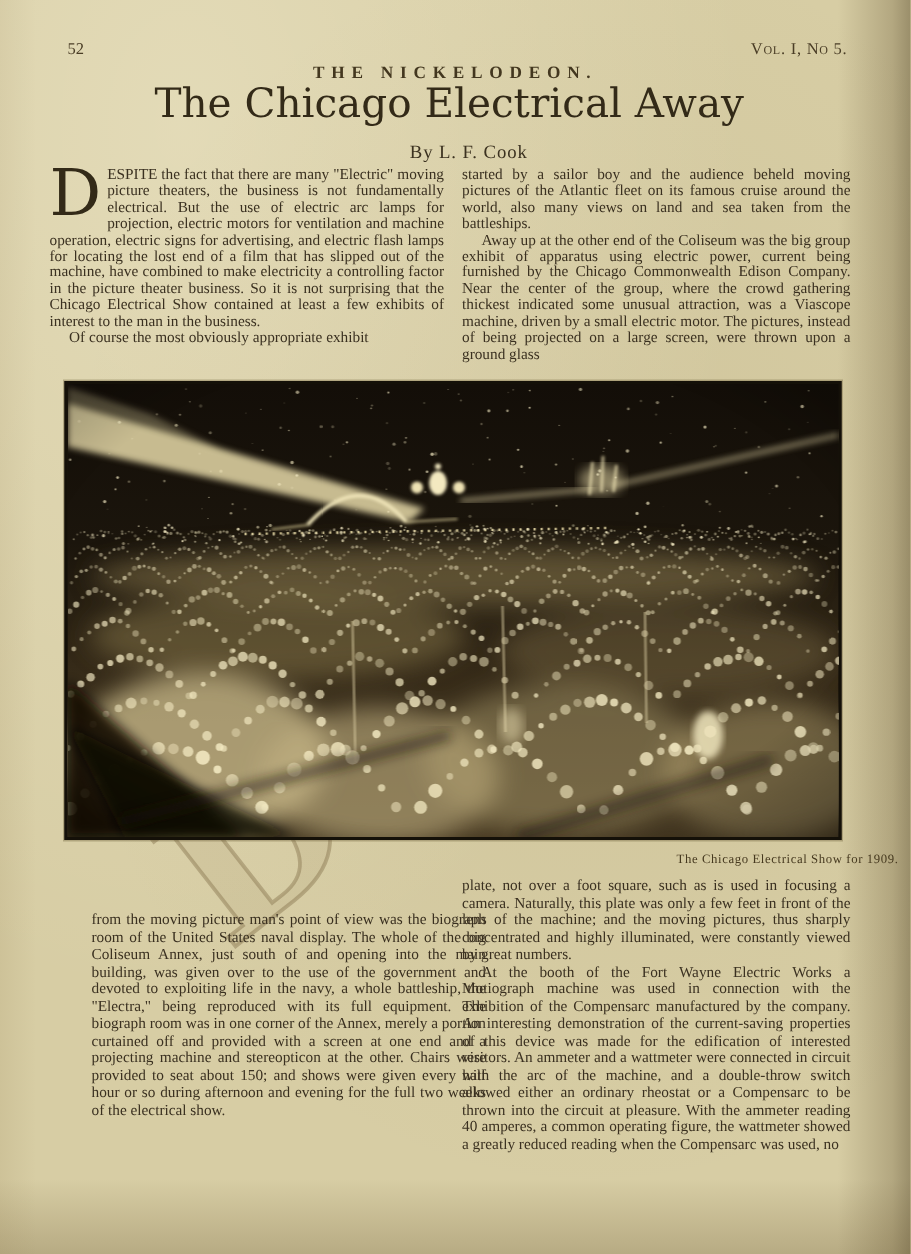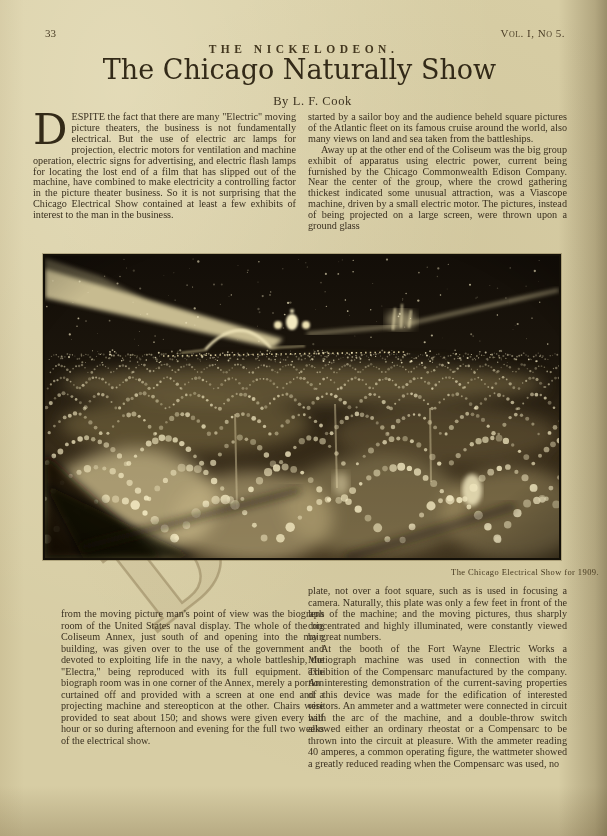--- a/index.html
+++ b/index.html
@@ -50,33 +50,34 @@
     box-shadow:0 0 0 1px rgba(100,85,50,0.35); }
   #photo svg { display:block; width:100%; height:100%; }
   #caption { position:absolute; left:0; right:8px; top:567px; z-index:2;
     text-align:right; font-size:8.5px; letter-spacing:0.4px; color:#46391f; }
 </style>
 </head>
 <body>
 
 <div id="watermark">D</div>
 
-<span id="page-number">33</span>
+<span id="page-number">52</span>
 <span id="journal-title">THE NICKELODEON.</span>
 <span id="volume">Vol. I, No 5.</span>
 
-<h1 id="article-title">The Chicago Naturally Show</h1>
+<h1 id="article-title">The Chicago Electrical Away</h1>
 <div id="byline">By L. F. Cook</div>
 
 <div id="col1" class="col">
   <p class="para"><span class="dropcap">D</span><span>ESPITE the fact that there are many "Electric" moving picture theaters, the business is not fundamentally electrical.  But the use of electric arc lamps for projection, electric motors for ventilation and machine operation, electric signs for advertising, and electric flash lamps for locating the lost end of a film that has slipped out of the machine, have combined to make electricity a controlling factor in the picture theater business.  So it is not surprising that the Chicago Electrical Show contained at least a few exhibits of interest to the man in the business.</span></p>
+  <p class="para indent">Of course the most obviously appropriate exhibit</p>
 </div>
 
 <div id="col2" class="col">
-  <p class="para">started by a sailor boy and the audience beheld square pictures of the Atlantic fleet on its famous cruise around the world, also many views on land and sea taken from the battleships.</p>
+  <p class="para">started by a sailor boy and the audience beheld moving pictures of the Atlantic fleet on its famous cruise around the world, also many views on land and sea taken from the battleships.</p>
   <p class="para indent">Away up at the other end of the Coliseum was the big group exhibit of apparatus using electric power, current being furnished by the Chicago Commonwealth Edison Company.  Near the center of the group, where the crowd gathering thickest indicated some unusual attraction, was a Viascope machine, driven by a small electric motor.  The pictures, instead of being projected on a large screen, were thrown upon a ground glass</p>
 </div>
 
 <figure id="photo">
   <svg id="photo-svg" viewBox="0 0 514 302" preserveAspectRatio="none">
     <defs>
       <linearGradient id="sky" x1="0" y1="0" x2="0" y2="1">
         <stop offset="0" stop-color="#130e08"></stop>
         <stop offset="0.35" stop-color="#1b150c"></stop>
         <stop offset="0.62" stop-color="#352a18"></stop>

